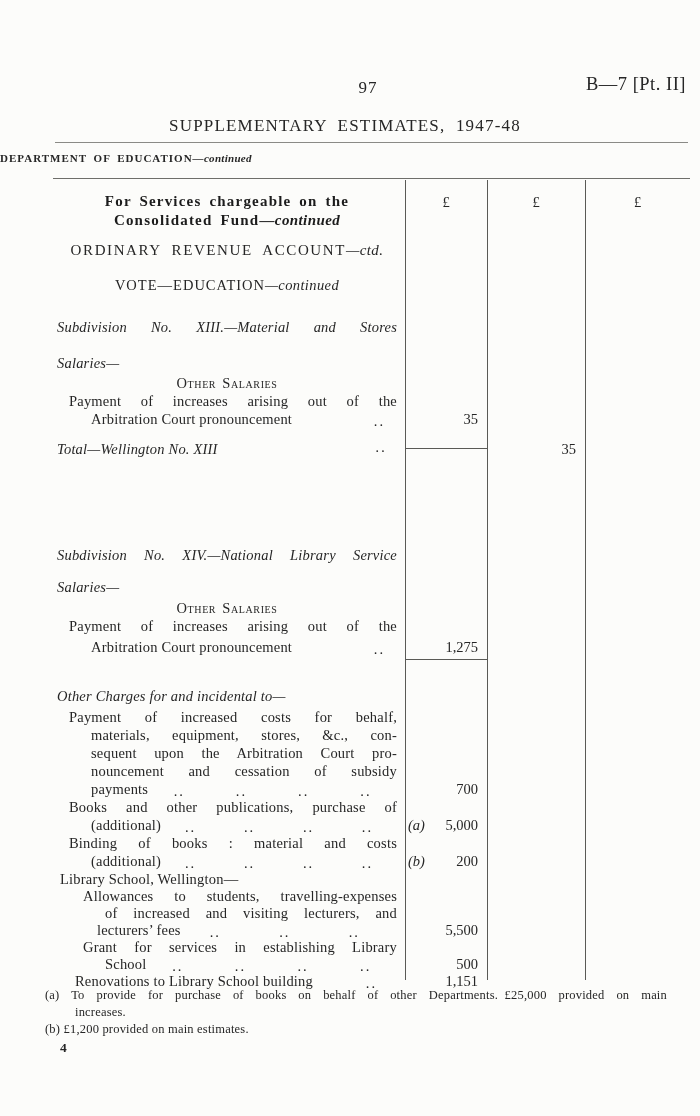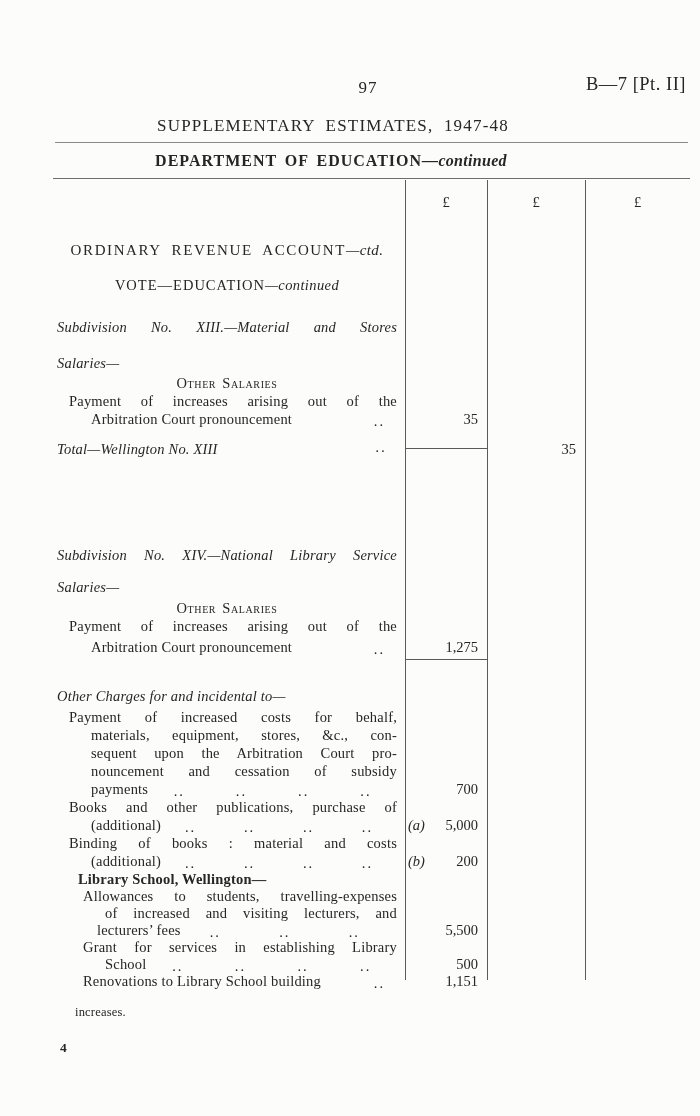--- a/index.html
+++ b/index.html
@@ -9,24 +9,24 @@
     background:#fcfcfa;
     font-family:"Liberation Serif","DejaVu Serif",serif;
     color:#262626;
     overflow:hidden;
     margin:0 auto;
   }
   .abs{position:absolute;margin-top:28px;}
   
   .page-number{top:50px;left:338px;width:60px;text-align:center;font-size:17px;letter-spacing:1px;}
   .doc-ref{top:46px;right:14px;font-size:18.5px;letter-spacing:0.5px;}
-  .main-title{top:88px;left:0;width:666px;text-align:center;font-size:17px;letter-spacing:1.2px;word-spacing:5px;}
+  .main-title{top:88px;left:12px;width:666px;text-align:center;font-size:17px;letter-spacing:1.2px;word-spacing:5px;}
   .rule{height:0;border-top:1px solid #8a8a86;}
   .rule-title{top:114px;left:55px;width:633px;}
-  .dept-line{top:124px;left:0;width:662px;text-align:center;font-size:16px;font-weight:bold;letter-spacing:1px;word-spacing:3px;}
+  .dept-line{top:124px;left:0;width:662px;font-size:11px;font-weight:bold;letter-spacing:1px;word-spacing:3px;}
   .dept-line .cont{font-weight:bold;font-style:italic;text-transform:none;letter-spacing:0.3px;}
   .rule-table{top:150px;left:53px;width:637px;border-top:1px solid #6e6e6a;}
   
   .tbl{top:152px;left:53px;width:637px;height:800px;}
   .vline{position:absolute;top:0;width:1px;height:800px;background:#58585400;border-left:1px solid #5a5a56;}
   .vl1{left:352px;}
   .vl2{left:434px;}
   .vl3{left:532px;}
   
   .tbl-head{position:absolute;top:12px;left:4px;width:340px;text-align:center;font-weight:bold;font-size:15px;line-height:19px;letter-spacing:1.2px;word-spacing:3px;color:#1c1c1c;}
@@ -79,20 +79,24 @@
 
   <div class="abs dept-line"><span>DEPARTMENT OF EDUCATION</span><span class="cont">—continued</span></div>
 
   <div class="abs rule rule-table"></div>
 
   <div class="abs tbl">
     <div class="vline vl1"></div>
     <div class="vline vl2"></div>
     <div class="vline vl3"></div>
 
+    <div class="tbl-head">
+      <span>For Services chargeable on the</span><br>
+      <span>Consolidated Fund</span><span class="cont">—continued</span>
+    </div>
     <div class="cur cur1">£</div>
     <div class="cur cur2">£</div>
     <div class="cur cur3">£</div>
 
     <div class="account-line"><span>ORDINARY REVENUE ACCOUNT</span><span class="cont">—ctd.</span></div>
     <div class="vote-line"><span>VOTE—EDUCATION</span><span class="cont">—continued</span></div>
 
     <div id="tbl-rows">
         <div class="trow kind-sub" style="top: 138px;">
           <div class="desc justify" style="left: 4px; width: 340px;">Subdivision No. XIII.—Material and Stores</div>
@@ -213,21 +217,21 @@
               <span class="dotgroup">..</span>
               <span class="dotgroup">..</span>
             </div>
           </div>
           <div class="cell c1">
             <span class="pfx">(b)</span>
             <span class="amt">200</span>
           </div>
         </div>
         <div class="trow kind-item" style="top: 690px;">
-          <div class="desc" style="left: 25px; font-weight: bold;">Library School, Wellington—</div>
+          <div class="desc" style="left: 7px;">Library School, Wellington—</div>
         </div>
         <div class="trow kind-item" style="top: 707px;">
           <div class="desc justify" style="left: 30px; width: 314px;">Allowances to students, travelling-expenses</div>
         </div>
         <div class="trow kind-item" style="top: 724px;">
           <div class="desc justify" style="left: 52px; width: 292px;">of increased and visiting lecturers, and</div>
         </div>
         <div class="trow kind-item" style="top: 741px;">
           <div class="desc dotline" style="left: 44px; width: 292px;">
             <span>lecturers’ fees</span>
@@ -252,30 +256,32 @@
               <span class="dotgroup">..</span>
               <span class="dotgroup">..</span>
               <span class="dotgroup">..</span>
             </div>
           </div>
           <div class="cell c1">
             <span class="amt">500</span>
           </div>
         </div>
         <div class="trow kind-item" style="top: 792px;">
-          <div class="desc dotline" style="left: 30px; width: 314px;">
+          <div class="desc dotline" style="left: 22px; width: 314px;">
             <span>Renovations to Library School building</span>
             <div class="dotsbox one">
               <span class="dotgroup">..</span>
             </div>
           </div>
           <div class="cell c1">
             <span class="amt">1,151</span>
           </div>
         </div>
       </div>
   </div>
 
+  <div class="abs fn fn-a1">(a) To provide for purchase of books on behalf of other Departments. £25,000 provided on main</div>
   <div class="abs fn fn-a2">increases.</div>
+  <div class="abs fn fn-b">(b) £1,200 provided on main estimates.</div>
 
   <div class="abs sig">4</div>
 
 </div>
 
 </body></html>

